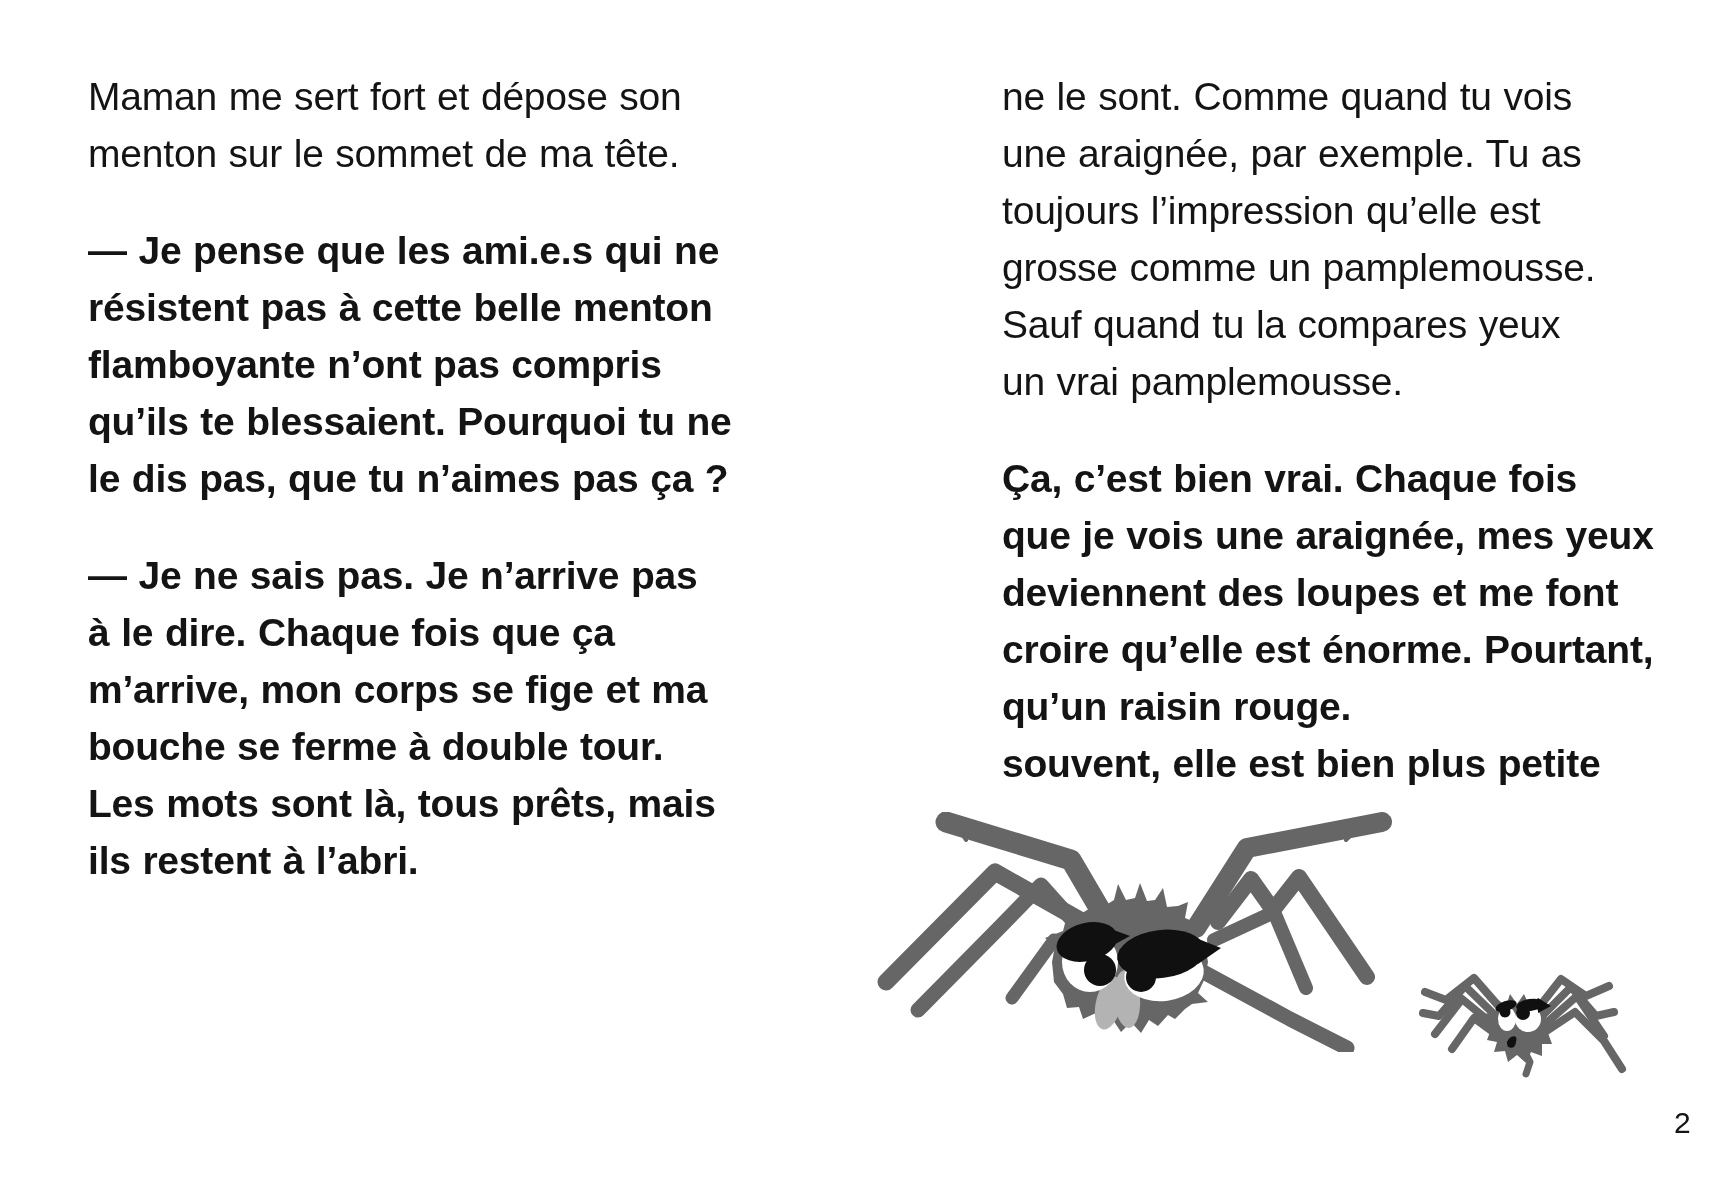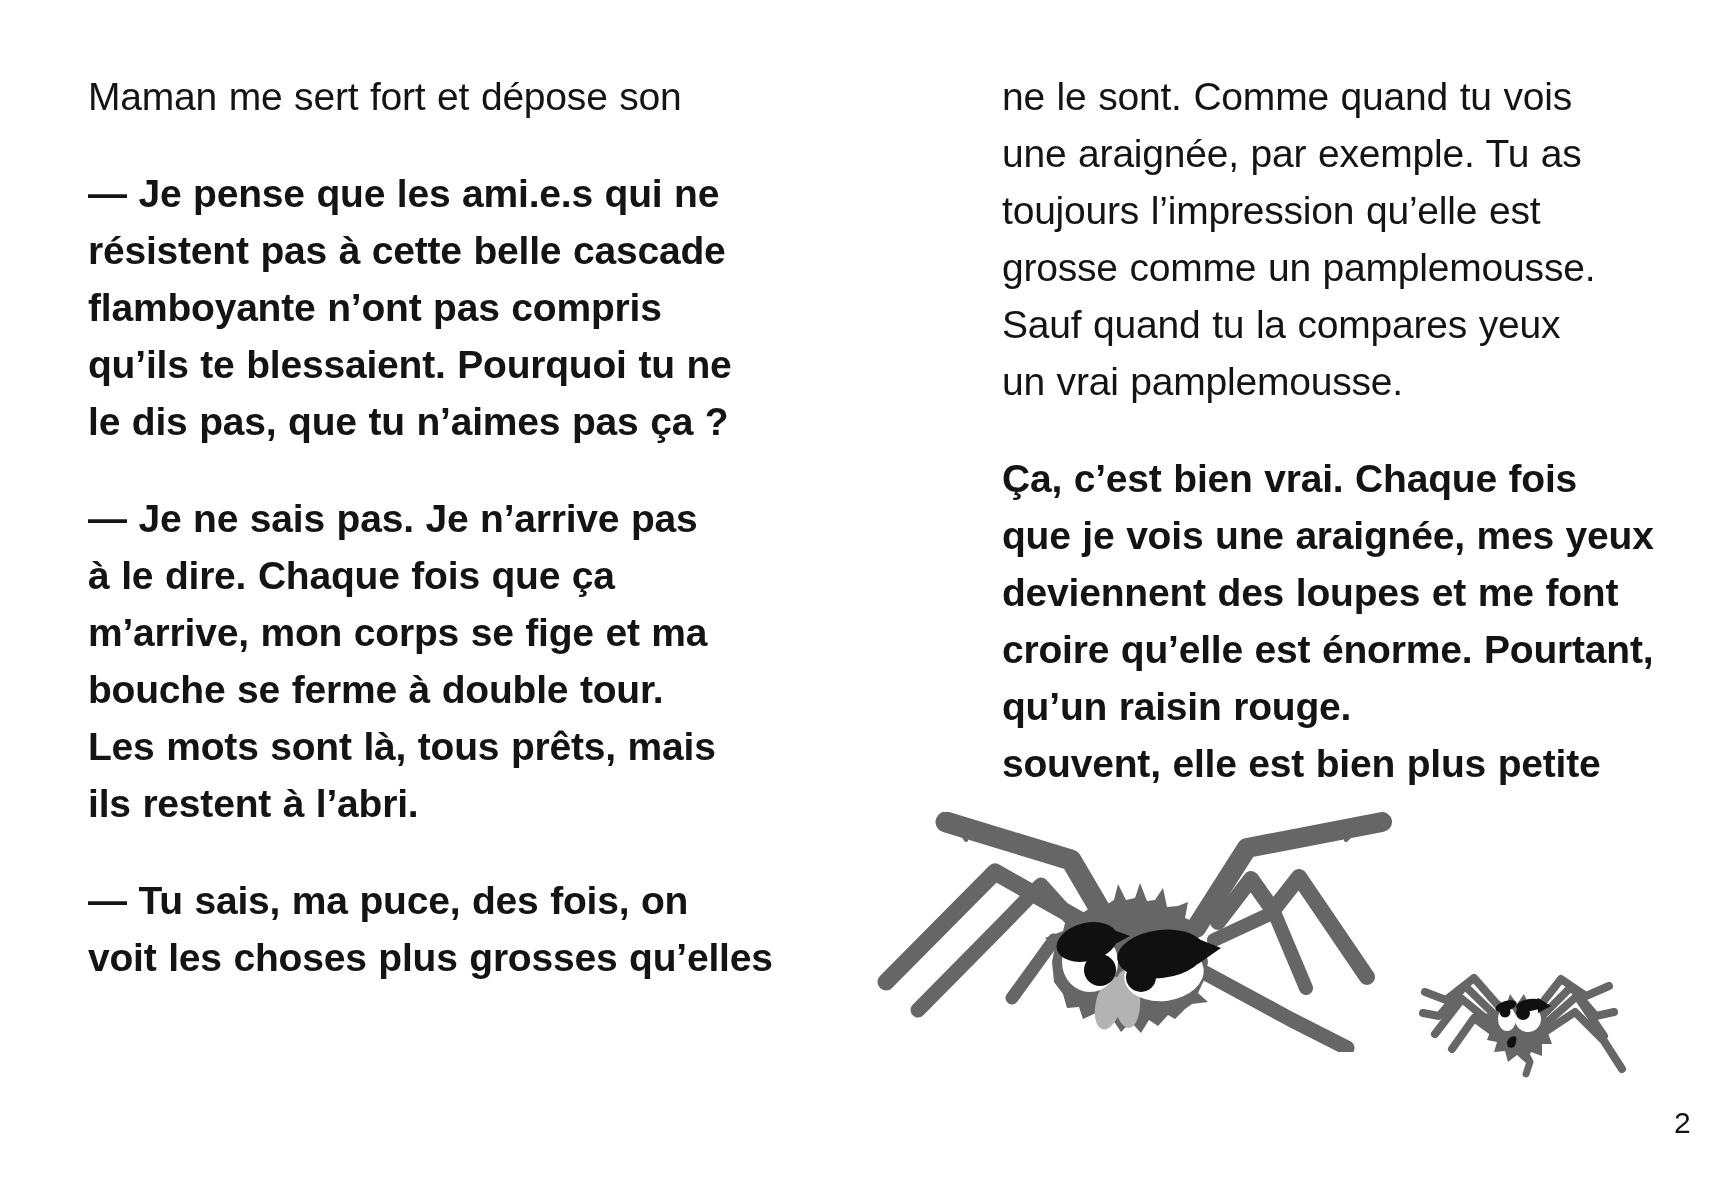--- a/index.html
+++ b/index.html
@@ -43,39 +43,36 @@
   }
 </style>
 </head>
 <body>
 
 <div class="page">
 
   <div class="column column-left">
       <div class="para">
         <div class="line">Maman me sert fort et dépose son</div>
+        <div class="line">menton sur le sommet de ma tête.</div>
       </div>
       <div class="para">
         <div class="line">— Je pense que les ami.e.s qui ne</div>
-        <div class="line">résistent pas à cette belle cascade</div>
+        <div class="line">résistent pas à cette belle menton</div>
         <div class="line">flamboyante n’ont pas compris</div>
         <div class="line">qu’ils te blessaient. Pourquoi tu ne</div>
         <div class="line">le dis pas, que tu n’aimes pas ça ?</div>
       </div>
       <div class="para">
         <div class="line">— Je ne sais pas. Je n’arrive pas</div>
         <div class="line">à le dire. Chaque fois que ça</div>
         <div class="line">m’arrive, mon corps se fige et ma</div>
         <div class="line">bouche se ferme à double tour.</div>
         <div class="line">Les mots sont là, tous prêts, mais</div>
         <div class="line">ils restent à l’abri.</div>
-      </div>
-      <div class="para">
-        <div class="line">— Tu sais, ma puce, des fois, on</div>
-        <div class="line">voit les choses plus grosses qu’elles</div>
       </div>
     </div>
 
   <div class="column column-right">
       <div class="para">
         <div class="line">ne le sont. Comme quand tu vois</div>
         <div class="line">une araignée, par exemple. Tu as</div>
         <div class="line">toujours l’impression qu’elle est</div>
         <div class="line">grosse comme un pamplemousse.</div>
         <div class="line">Sauf quand tu la compares yeux</div>

